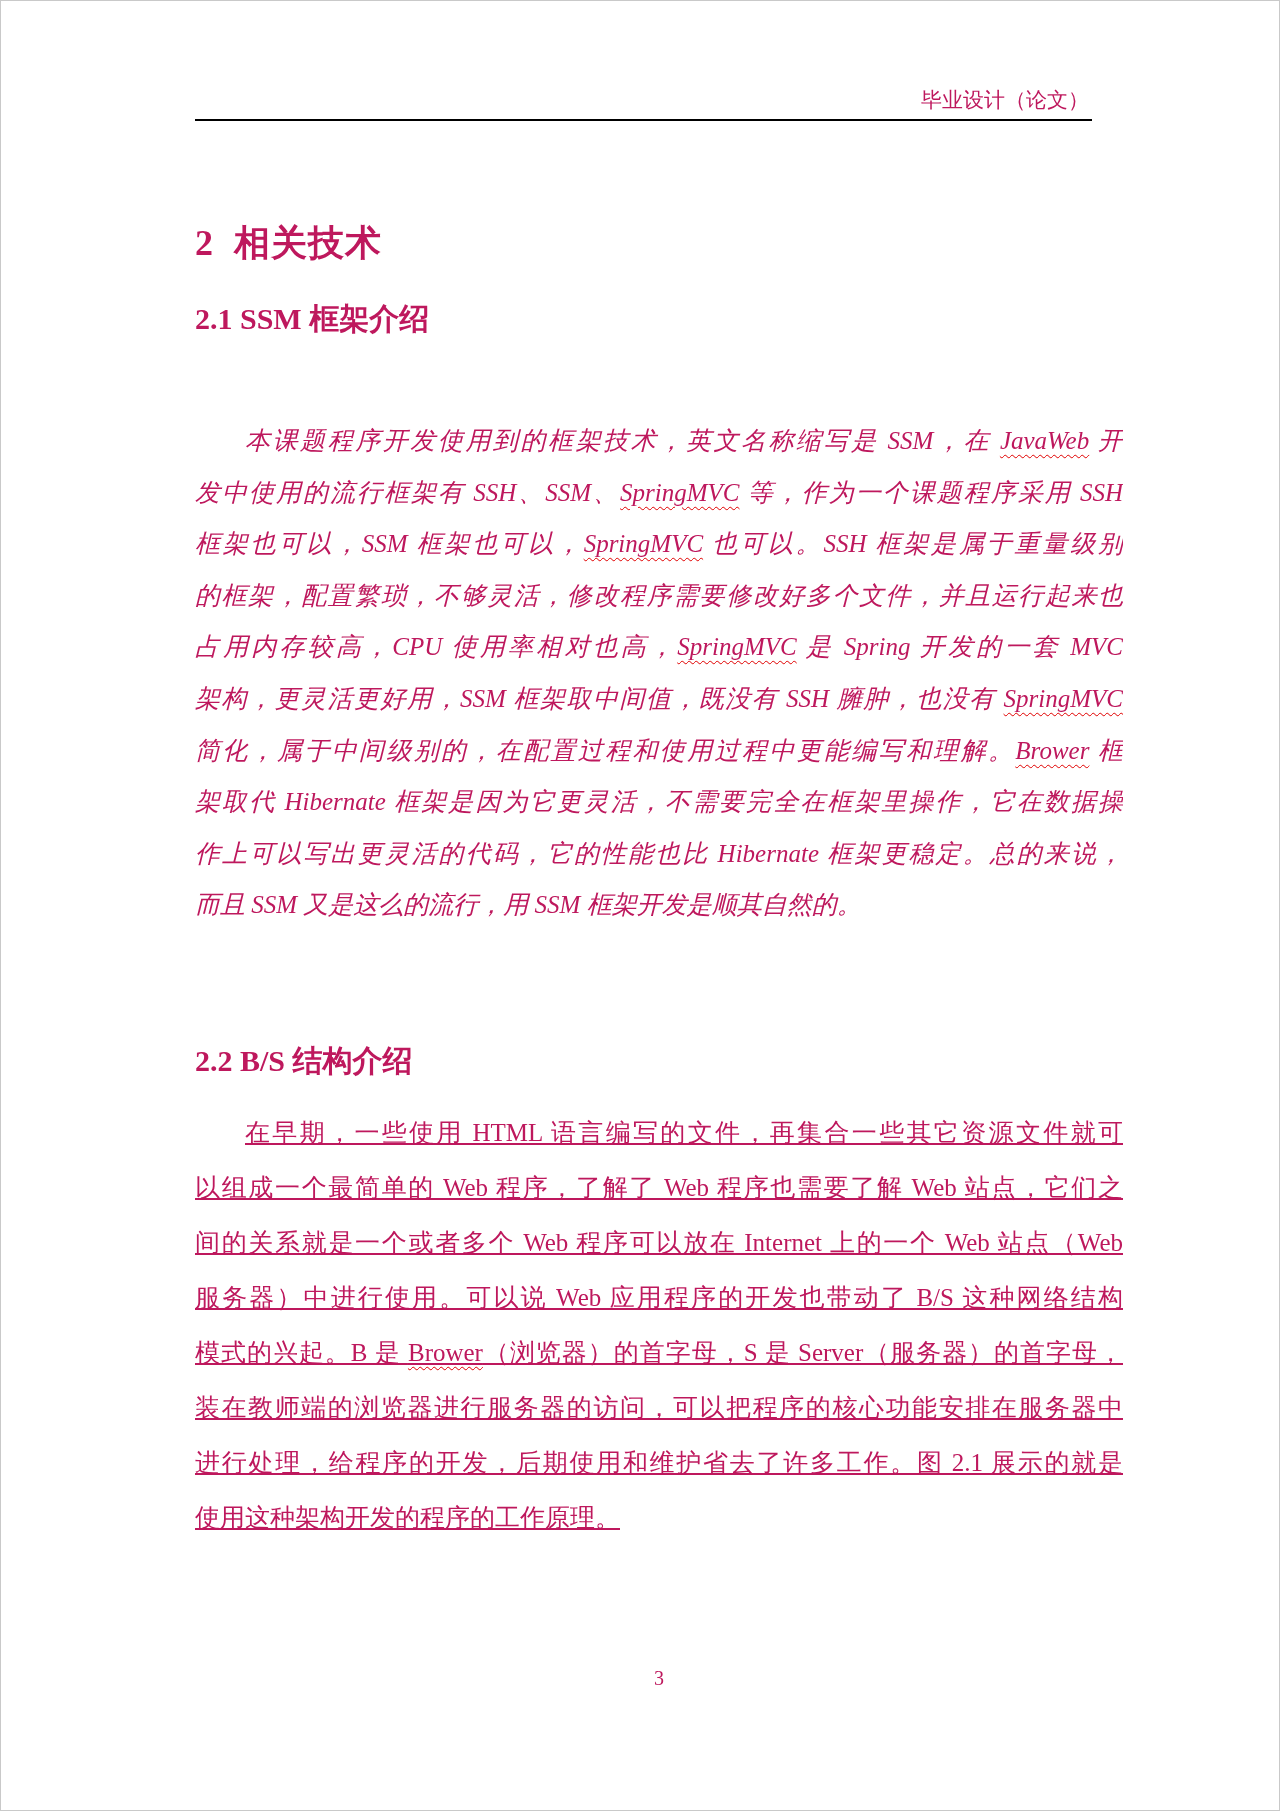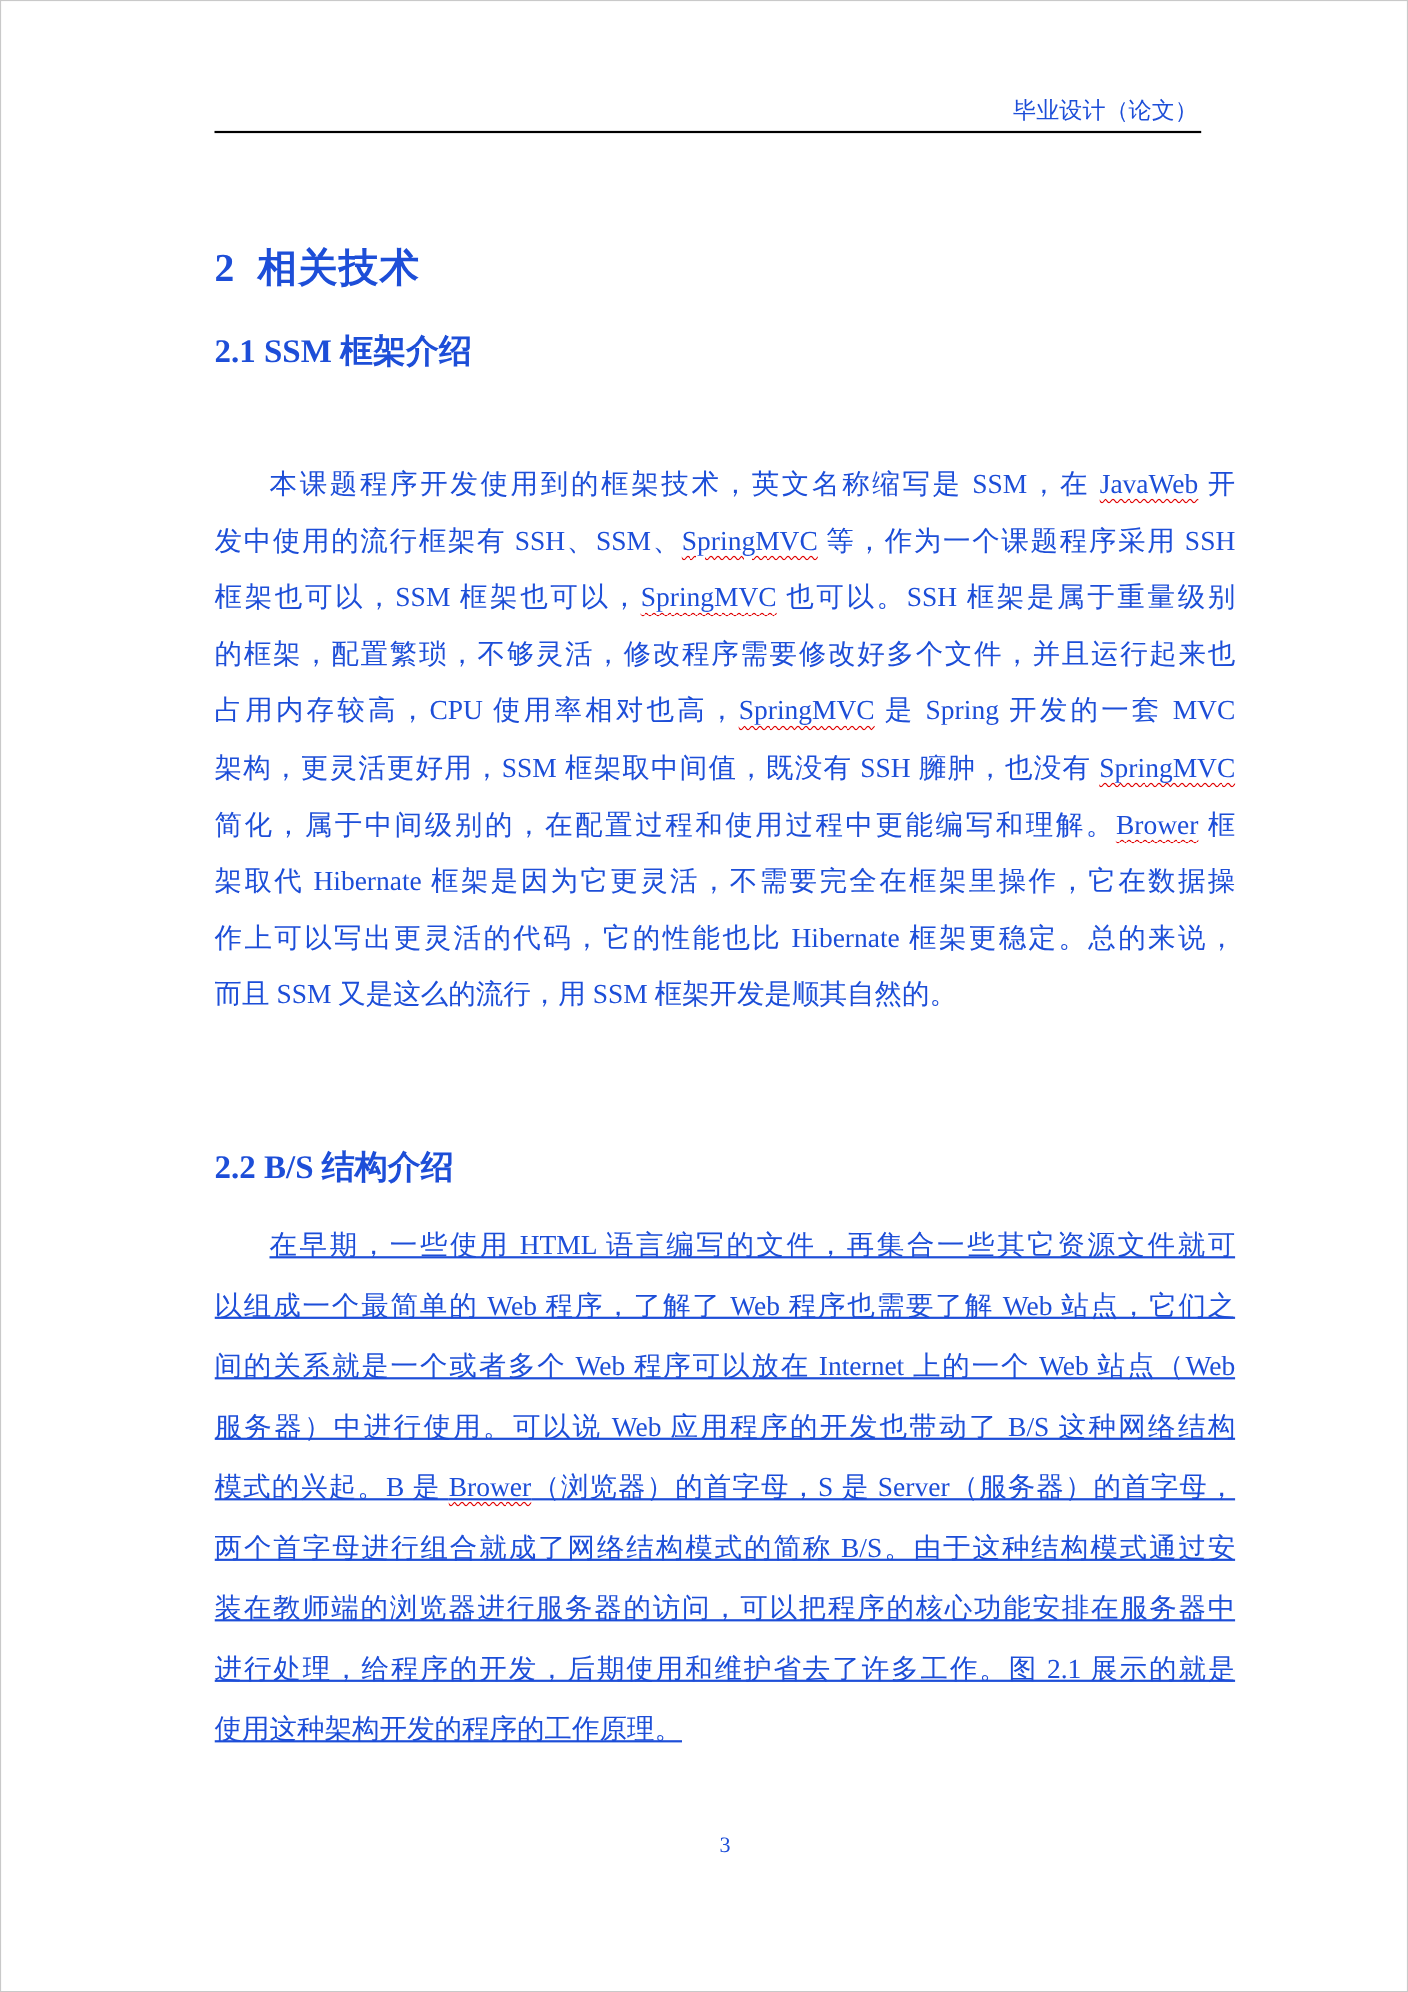--- a/index.html
+++ b/index.html
@@ -7,21 +7,21 @@
     padding: 0;
     background: #ffffff;
   }
   .page {
     position: relative;
     width: 1278px;
     height: 1809px;
     border: 1px solid #c9c9c9;
     background: #ffffff;
     font-family: "Liberation Serif", serif;
-    color: #1d4ed8;
+    color: #be185d;
     overflow: hidden;
   }
   .header-title {
     position: absolute;
     top: 86px;
     left: 194px;
     width: 894px;
     text-align: right;
     font-size: 21px;
     line-height: 26px;
@@ -53,21 +53,21 @@
   }
   .h2-21 { top: 298px; }
   .h2-22 { top: 1040px; }
   .para {
     position: absolute;
     left: 194px;
     width: 928px;
     font-size: 25px;
     overflow: hidden;
   }
-  .para-21 { top: 414px; }
+  .para-21 { top: 414px; font-style: italic; }
   .para-22 { top: 1104px; }
   .line {
     text-align: justify;
     text-align-last: justify;
     overflow: hidden;
     white-space: pre-wrap;
   }
   .para-21 .line { height: 51.6px; line-height: 51.6px; }
   .para-22 .line { height: 55px;   line-height: 55px; text-decoration: underline; }
   .line.indent { text-indent: 2em; }
@@ -115,21 +115,20 @@
     </div>
 
   <div class="h2 h2-22">2.2 B/S 结构介绍</div>
 
   <div class="para para-22">
       <div class="line indent"><span class="">在早期，一些使用 HTML 语言编写的文件，再集合一些其它资源文件就可</span></div>
       <div class="line"><span class="">以组成一个最简单的 Web 程序，了解了 Web 程序也需要了解 Web 站点，它们之</span></div>
       <div class="line"><span class="">间的关系就是一个或者多个 Web 程序可以放在 Internet 上的一个 Web 站点（Web</span></div>
       <div class="line"><span class="">服务器）中进行使用。可以说 Web 应用程序的开发也带动了 B/S 这种网络结构</span></div>
       <div class="line"><span class="">模式的兴起。B 是 </span><span class="sq">Brower</span><span class="">（浏览器）的首字母，S 是 Server（服务器）的首字母，</span></div>
-      <div class="line"><span class="">两个首字母进行组合就成了网络结构模式的简称 B/S。由于这种结构模式通过安</span></div>
       <div class="line"><span class="">装在教师端的浏览器进行服务器的访问，可以把程序的核心功能安排在服务器中</span></div>
       <div class="line"><span class="">进行处理，给程序的开发，后期使用和维护省去了许多工作。图 2.1 展示的就是</span></div>
       <div class="line last"><span class="">使用这种架构开发的程序的工作原理。</span></div>
     </div>
 
   <div class="page-number">3</div>
 
 </div>
 
 </body></html>

